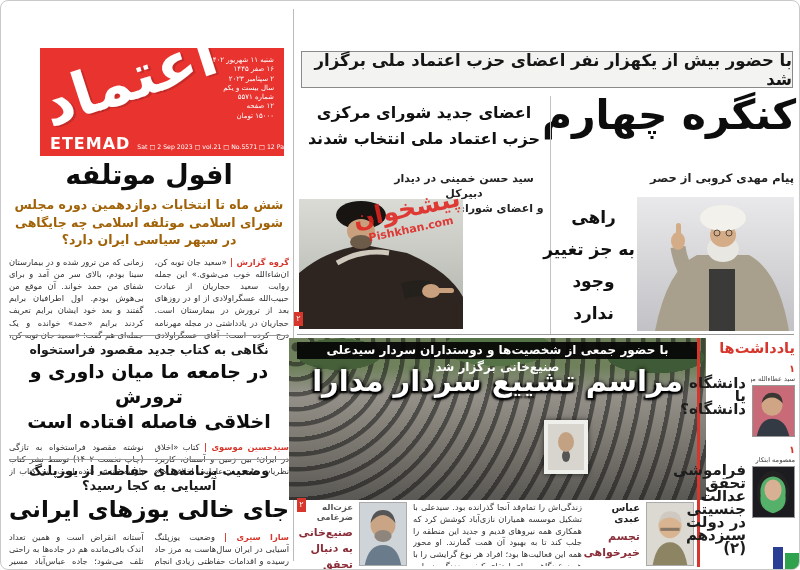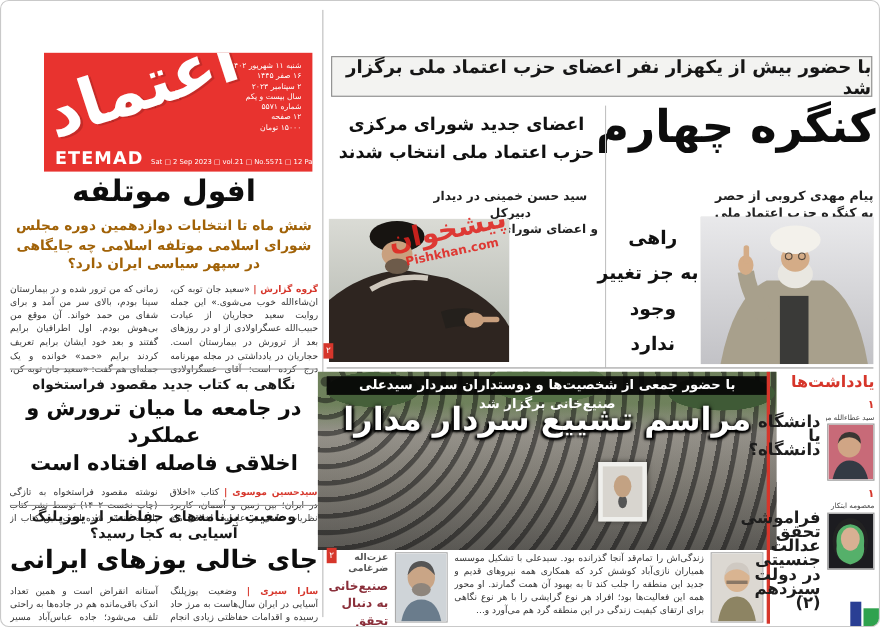--- a/index.html
+++ b/index.html
@@ -174,21 +174,20 @@
   <div class="watermark">
     <div class="wm-fa">پیشخوان</div>
     <div class="wm-en">Pishkhan.com</div>
   </div>
 
 
   <div class="vline1"></div>
 
   <div class="cap2">
     <div>پیام مهدی کروبی از حصر</div>
-    <div>به کنگره حزب اعتماد ملی</div>
   </div>
 
   <div class="photo-box photo2">
     <svg viewBox="0 0 157 134" preserveAspectRatio="none">
       <defs>
           <linearGradient id="g2" x1="0" y1="0" x2="0" y2="1">
         <stop offset="0" stop-color="#e9e9eb"></stop>
             <stop offset="1" stop-color="#c2c2c6"></stop>
           </linearGradient>
         </defs>
@@ -223,21 +222,21 @@
       <span class="byline">گروه گزارش |</span>
       <span>«سعید جان توبه کن، ان‌شاءالله خوب می‌شوی.» این جمله روایت سعید حجاریان از عیادت حبیب‌الله عسگراولادی از او در روزهای بعد از ترورش در بیمارستان است. حجاریان در یادداشتی در مجله مهرنامه درج کرده است: آقای عسگراولادی زمانی که من ترور شده و در بیمارستان سینا بودم، بالای سر من آمد و برای شفای من حمد خواند. آن موقع من بی‌هوش بودم. اول اطرافیان برایم گفتند و بعد خود ایشان برایم تعریف کردند برایم «حمد» خوانده و یک جمله‌ای هم گفت: «سعید جان توبه کن، ان‌شاءالله خوب می‌شوی.» حجاریان این یادداشت را با عنوان «برای او که به نام حبیب‌الله بود» درباره عسگراولادی و تاثیر شخصیت او بر حزب موتلفه نوشته است؛ تاثیری که این روزها و یک دهه بعد از درگذشت او بر موتلفه اسلامی سایه انداخته است تا جایی که این روزها تا به شمایل حزبی و پارلمانی این حزب...</span>
       
     </p>
   </div>
   <div class="hr" style="left:8px; top:334px; width:280px;"></div>
 
   <div class="lsec s2">
     <div class="l-kicker">نگاهی به کتاب جدید مقصود فراستخواه</div>
     <div class="l-headline">
-      <div>در جامعه ما میان ترورش و عملکرد</div>
+      <div>در جامعه ما میان داوری و ترورش</div>
       <div>اخلاقی فاصله افتاده است</div>
     </div>
     <p class="l-body">
       <span class="byline">سیدحسین موسوی |</span>
       <span>کتاب «اخلاق در ایران؛ بین زمین و آسمان، کاربرد نظریات علمی در عاملیت اخلاقی ما» نوشته مقصود فراستخواه به تازگی (چاپ نخست ۱۴۰۲) توسط نشر کتاب پارسه منتشر شده است. این کتاب از یک مقدمه، یک درآمد و ۱۱ فصل تشکیل شده است. فراستخواه متفکر برجسته‌ای است که در همه این سال‌ها اندیشیدن به ایران و جامعه ایرانی را زیسته است. به نظر می‌رسد پروژه فکری حاضر به‌طور مشخص بر اخلاق مسوولیت و اخلاق عاملیت شهروندی تاکید دارد.</span>
       
     </p>
   </div>
   <div class="hr" style="left:8px; top:458px; width:280px;"></div>
 
@@ -262,20 +261,24 @@
 
   <div class="fstrip">
     <div class="fcol-photo">
       <svg viewBox="0 0 48 60" preserveAspectRatio="none">
         <rect width="48" height="60" fill="#dcd8d2"></rect>
         <circle cx="24" cy="22" r="12" fill="#d9b491"></circle>
         <path d="M12,20 Q14,8 24,8 Q36,8 36,20 Q30,14 24,14 Q16,14 12,20 Z" fill="#cfc9c2"></path>
         <rect x="14" y="24" width="20" height="3" fill="#3a3a3a" opacity=".5"></rect>
         <path d="M6,60 Q10,38 24,38 Q38,38 42,60 Z" fill="#8d8463"></path>
       </svg>
+    </div>
+    <div class="fcol-text abdi-text">
+      <div class="fname">عباس عبدی</div>
+      <div class="ftitle">تجسم خیرخواهی</div>
     </div>
     <p class="fbody">زندگی‌اش را تمام‌قد آنجا گذرانده بود. سیدعلی با تشکیل موسسه همیاران نازی‌آباد کوشش کرد که همکاری همه نیروهای قدیم و جدید این منطقه را جلب کند تا به بهبود آن همت گمارند. او محور همه این فعالیت‌ها بود؛ افراد هر نوع گرایشی را با هر نوع نگاهی برای ارتقای کیفیت زندگی در این منطقه گرد هم می‌آورد و...</p>
     <div class="fcol-photo">
       <svg viewBox="0 0 48 62" preserveAspectRatio="none">
         <rect width="48" height="62" fill="#cfd4d8"></rect>
         <circle cx="24" cy="22" r="13" fill="#c9a586"></circle>
         <path d="M11,20 Q13,7 24,7 Q35,7 37,20 Q30,12 24,12 Q17,12 11,20 Z" fill="#555"></path>
         <ellipse cx="24" cy="33" rx="9" ry="6" fill="#8e857c"></ellipse>
         <path d="M5,62 Q9,42 24,42 Q39,42 43,62 Z" fill="#6a7c8c"></path>
       </svg>

